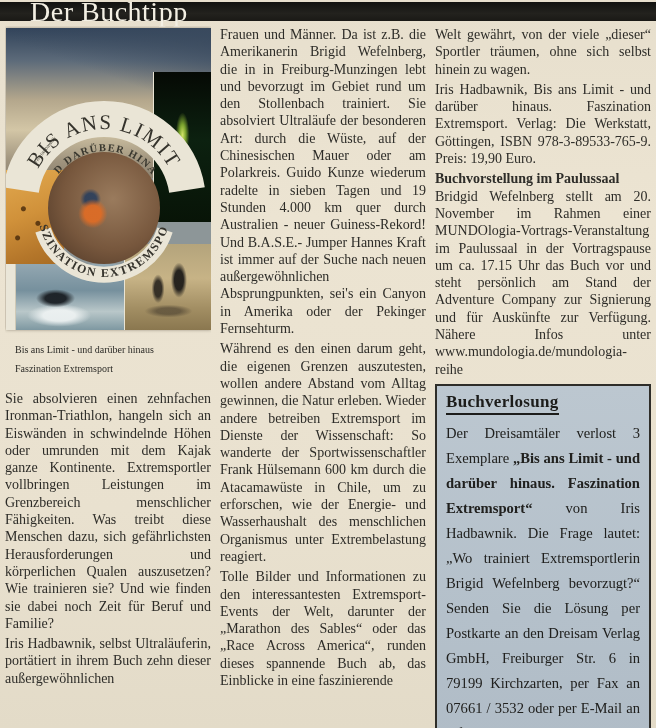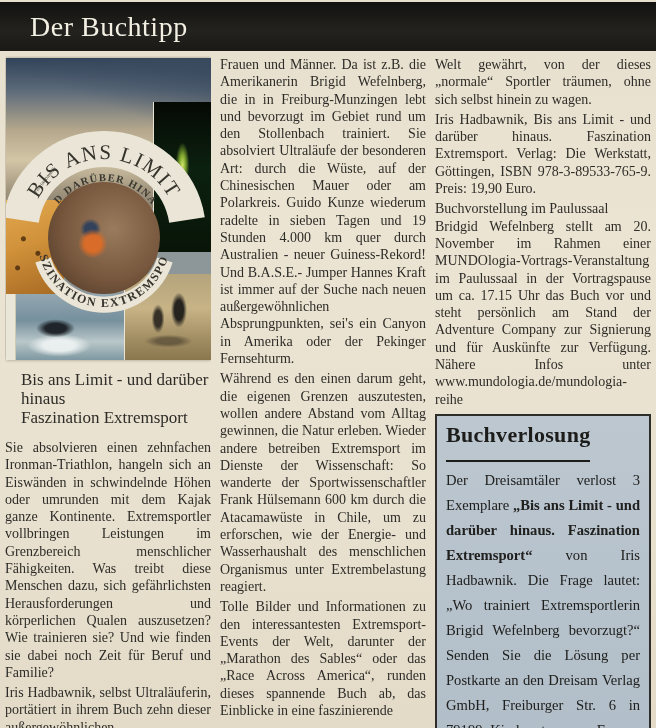--- a/index.html
+++ b/index.html
@@ -7,21 +7,21 @@
     width:656px;height:728px;overflow:hidden;
     background:#ded6c4;
     font-family:"Liberation Serif","DejaVu Serif",serif;
   }
   .page{
     position:relative;width:656px;height:728px;overflow:hidden;
     background:linear-gradient(180deg,#e7dfcd 0%,#ece4d2 30%,#e9e1cf 70%,#e3dbc8 100%);
     color:#2d2c28;
   }
   .header-bar{
-    margin:2px 0 0 0;height:49px;width:656px;
+    margin:2px 0 0 0;height:19px;width:656px;
     background:linear-gradient(180deg,#121210,#23221e 60%,#1a1916);
     display:flex;align-items:center;
   }
   .header-title{
     color:#f3efe3;font-size:28px;font-weight:500;letter-spacing:.5px;
     padding-left:30px;line-height:36px;
   }
   .content{
     display:grid;
     grid-template-columns:206px 206px 216px;
@@ -94,37 +94,37 @@
       radial-gradient(circle at 38% 42%, rgba(42,62,92,.9) 0 6%, rgba(42,62,92,0) 11%),
       radial-gradient(circle at 58% 42%, #9a7b5d 0%, #77573d 55%, #533b29 90%);
   }
   .cover-arcs{position:absolute;left:0;top:0;}
   .arc-band{stroke:#eae5d6;fill:none;}
   .arc-big-text{font-family:"Liberation Serif","DejaVu Serif",serif;font-size:21px;letter-spacing:1.5px;fill:#35332c;}
   .arc-small-text{font-family:"Liberation Serif","DejaVu Serif",serif;font-size:10.5px;letter-spacing:1.2px;fill:#3a382f;font-weight:bold;}
   .arc-bottom-text{font-family:"Liberation Serif","DejaVu Serif",serif;font-size:12px;letter-spacing:1.6px;fill:#35332c;font-weight:bold;}
   .arc-tiny-text{font-family:"Liberation Sans","DejaVu Sans",sans-serif;font-size:5px;fill:#4a483e;}
   
-  .caption{margin:10px 0 12px 16px;font-size:17px;line-height:19px;color:#2d2c28;}
+  .caption{margin:10px 0 12px 10px;font-size:10px;line-height:19px;color:#2d2c28;}
   
   .italic-block{}
-  .bold-lead{display:block;font-weight:normal;}
+  .bold-lead{display:block;font-weight:bold;}
   
   .raffle-box{
     margin:6px 0 0 0;
     border:2px solid #2e2d29;
     background:linear-gradient(180deg,#bcc7d0 0%,#b4c0ca 55%,#aebac5 100%);
     padding:6px 9px 10px 9px;
     box-shadow:1px 2px 2px rgba(60,50,30,.3);
   }
   .raffle-title{
     display:inline-block;
-    font-size:22px;font-weight:bold;color:#1c1c1a;
+    font-size:17px;font-weight:bold;color:#1c1c1a;
     border-bottom:2.5px solid #1c1c1a;
-    padding-bottom:12px;margin:0 0 6px 0;letter-spacing:.3px;
+    padding-bottom:1px;margin:0 0 6px 0;letter-spacing:.3px;
   }
   p.box-text{
     margin:0;font-size:14.6px;line-height:25px;text-align:justify;color:#20201e;
   }
 </style>
 </head>
 <body>
 
 <div class="page">
 
@@ -165,21 +165,21 @@
       <p class="body-text">Iris Hadbawnik, selbst Ultraläuferin, portätiert in ihrem Buch zehn dieser außergewöhnlichen</p>
     </div>
 
     <div class="col">
       <p class="body-text">Frauen und Männer. Da ist z.B. die Amerikanerin Brigid Wefelnberg, die in in Freiburg-Munzingen lebt und bevorzugt im Gebiet rund um den Stollenbach trainiert. Sie absolviert Ultraläufe der besonderen Art: durch die Wüste, auf der Chinesischen Mauer oder am Polarkreis. Guido Kunze wiederum radelte in sieben Tagen und 19 Stunden 4.000 km quer durch Australien - neuer Guiness-Rekord! Und B.A.S.E.- Jumper Hannes Kraft ist immer auf der Suche nach neuen außergewöhnlichen Absprungpunkten, sei's ein Canyon in Amerika oder der Pekinger Fernsehturm.</p>
       <p class="body-text">Während es den einen darum geht, die eigenen Grenzen auszutesten, wollen andere Abstand vom Alltag gewinnen, die Natur erleben. Wieder andere betreiben Extremsport im Dienste der Wissenschaft: So wanderte der Sportwissenschaftler Frank Hülsemann 600 km durch die Atacamawüste in Chile, um zu erforschen, wie der Energie- und Wasserhaushalt des menschlichen Organismus unter Extrembelastung reagiert.</p>
       <p class="body-text">Tolle Bilder und Informationen zu den interessantesten Extremsport-Events der Welt, darunter der „Marathon des Sables“ oder das „Race Across America“, runden dieses spannende Buch ab, das Einblicke in eine faszinierende</p>
     </div>
 
     <div class="col">
-      <p class="body-text">Welt gewährt, von der dieses „normale“ Sportler träumen, ohne sich selbst hinein zu wagen.</p>
+      <p class="body-text">Welt gewährt, von der viele „dieser“ Sportler träumen, ohne sich selbst hinein zu wagen.</p>
       <p class="body-text italic-block">Iris Hadbawnik, Bis ans Limit - und darüber hinaus. Faszination Extremsport. Verlag: Die Werkstatt, Göttingen, ISBN 978-3-89533-765-9. Preis: 19,90 Euro.</p>
       <p class="body-text"><b class="bold-lead">Buchvorstellung im Paulussaal</b><span>Bridgid Wefelnberg stellt am 20. November im Rahmen einer MUNDOlogia-Vortrags-Veranstaltung im Paulussaal in der Vortragspause um ca. 17.15 Uhr das Buch vor und steht persönlich am Stand der Adventure Company zur Signierung und für Auskünfte zur Verfügung. Nähere Infos unter www.mundologia.de/mundologia-reihe</span></p>
 
       <div class="raffle-box">
         <h2 class="raffle-title">Buchverlosung</h2>
         <p class="box-text"><span>Der Dreisamtäler verlost 3 Exemplare </span><b>„Bis ans Limit - und darüber hinaus. Faszination Extremsport“</b><span> von Iris Hadbawnik. Die Frage lautet: „Wo trainiert Extremsportlerin Brigid Wefelnberg bevorzugt?“ Senden Sie die Lösung per Postkarte an den Dreisam Verlag GmbH, Freiburger Str. 6 in 79199 Kirchzarten, per Fax an 07661 / 3532 oder per E-Mail an info@dreisamtaeler.de.</span></p>
         <p class="box-text">Einsendeschluss ist Freitag, der 25. November 2011.</p>
       </div>
     </div>
 

